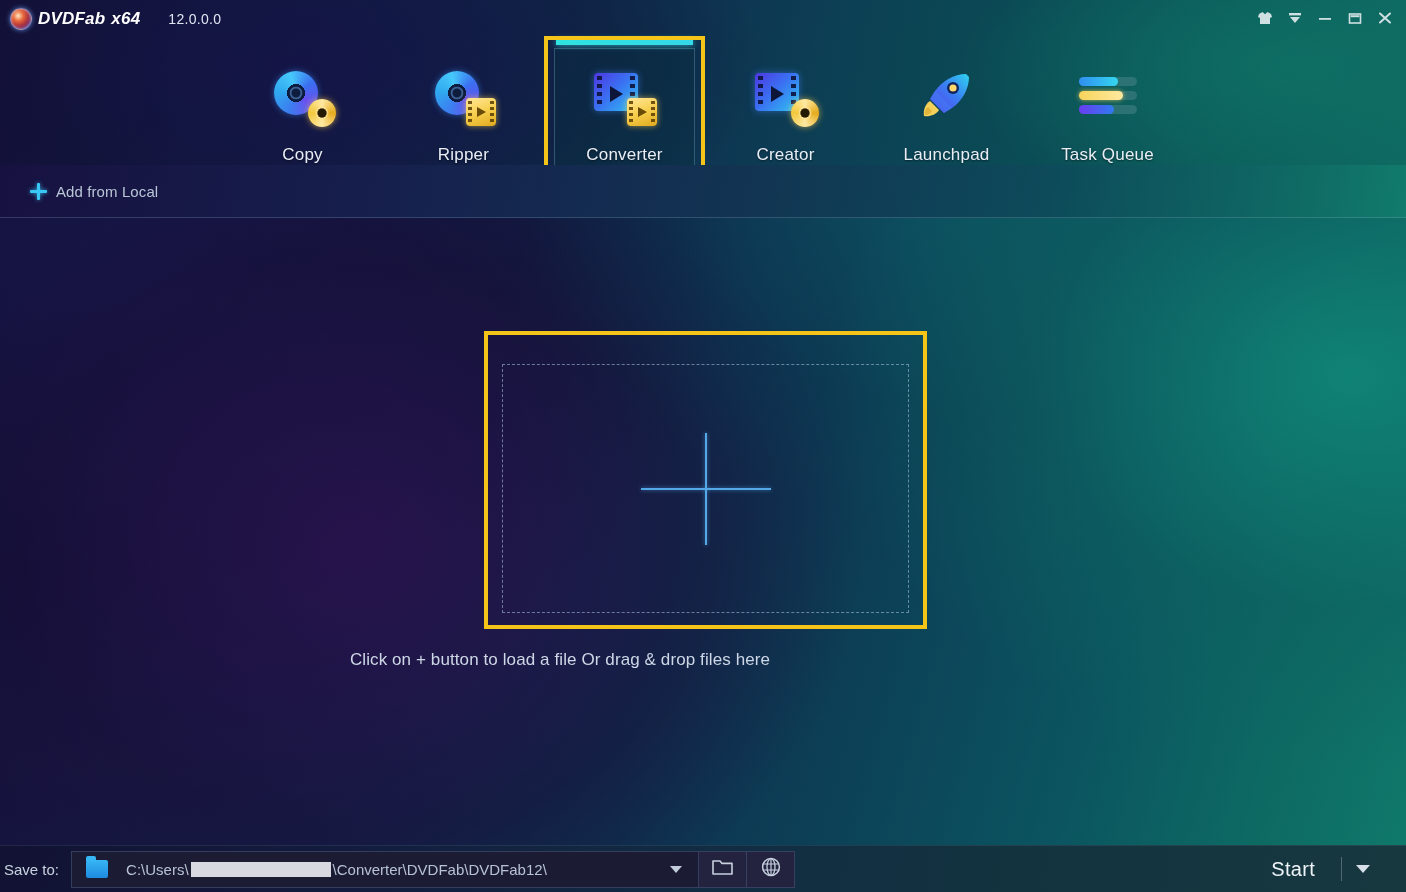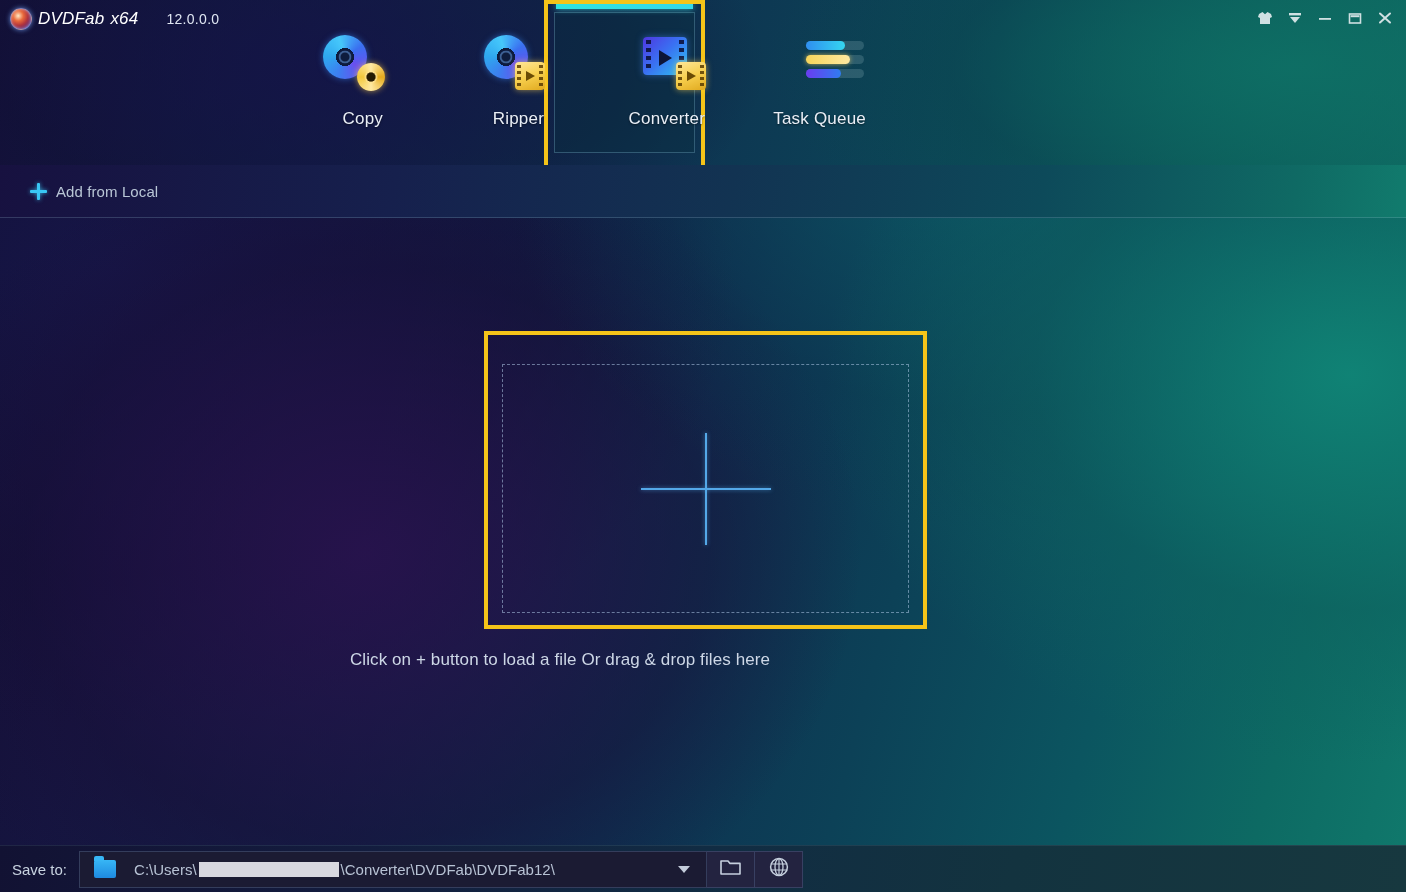--- a/index.html
+++ b/index.html
@@ -27,33 +27,34 @@
       radial-gradient(ellipse 520px 240px at 22% 40%, rgba(20,18,70,0.75) 0%, rgba(14,14,50,0.3) 60%, rgba(10,10,36,0) 88%),
       linear-gradient(100deg,#14113a 0%, #13204a 25%, #0e3351 48%, #0b4a59 70%, #0d6a63 88%, #107a6c 100%);
   }
   .logo-wrap { position:absolute; left:10px; top:8px; display:flex; align-items:center; gap:6px; }
   .logo-orb {
     width:22px; height:22px; border-radius:50%;
     background:radial-gradient(circle at 36% 34%, #ffe9c4 0%, #e96a3b 28%, #b4353b 52%, #5d2a7a 78%, #2e2560 100%);
     box-shadow:0 0 5px rgba(120,170,255,.75), inset 0 0 3px rgba(255,255,255,.5);
     border:1px solid rgba(150,200,255,.55);
   }
-  .logo-text { font-size:17px; font-weight:normal; font-style:italic; color:#ffffff; letter-spacing:.2px; }
+  .logo-text { font-size:17px; font-weight:bold; font-style:italic; color:#ffffff; letter-spacing:.2px; }
   .logo-ver { font-size:14px; color:#dfe6f2; margin-left:22px; letter-spacing:.3px; }
 
   #wincontrols { position:absolute; right:8px; top:6px; display:flex; align-items:center; gap:4px; }
   .wc { width:26px; height:24px; display:flex; align-items:center; justify-content:center; color:#cfe0e2; }
   .wc svg { display:block; }
 
   
   #tabs { position:absolute; left:222px; top:0; height:165px; display:flex; align-items:flex-start; }
   .tab {
     width:161px; height:165px; position:relative;
-    display:flex; flex-direction:column; align-items:flex-end;
+    display:flex; flex-direction:column; align-items:center;
     padding-top:33px;
+    margin-top:36px;
   }
   .tab .ticon { width:62px; height:56px; position:relative; }
   .tab .tlabel {
     margin-top:20px; font-size:17px; color:#e9eef6; letter-spacing:.2px;
     text-shadow:0 1px 2px rgba(0,0,0,.5);
   }
   .tab.active .tinner {
     position:absolute; left:10px; top:12px; width:141px; height:141px;
     border:1px solid rgba(120,175,200,.35);
     background:rgba(8,48,62,.35);
@@ -170,21 +171,21 @@
     font-size:17px; color:#cdd7e6; letter-spacing:.1px;
   }
 
   
   #bottombar {
     position:absolute; left:0; bottom:0; width:1406px; height:47px;
     background:linear-gradient(100deg,#121233 0%,#131c3e 25%,#112c43 50%,#13333f 72%,#17383f 100%);
     display:flex; align-items:center;
     border-top:1px solid rgba(140,180,200,.12);
   }
-  .saveto-label { margin-left:12px; font-size:15px; color:#c8d3e0; }
+  .saveto-label { margin-left:4px; font-size:15px; color:#c8d3e0; }
   #pathbox {
     margin-left:12px; height:37px; width:628px; display:flex; align-items:center;
     background:#1b1b33; border:1px solid rgba(120,150,200,.28);
   }
   .folder-sq {
     width:22px; height:18px; margin-left:14px; flex:none; border-radius:2px;
     background:linear-gradient(180deg,#37b6f5 0%,#1e8ae0 100%);
     position:relative;
   }
   .folder-sq::before {
@@ -285,21 +286,50 @@
           <div class="filmstrip">
               <span class="playtri"></span>
             </div>
           <div class="badge-film">
               <span class="bt"></span>
             </div>
         </div>
         <div class="tlabel">Converter</div>
       </div>
 
-
+      <div class="tab">
+        <div class="ticon">
+          <div class="filmstrip">
+              <span class="playtri"></span>
+            </div>
+          <div class="badge-disc"></div>
+        </div>
+        <div class="tlabel">Creator</div>
+      </div>
+
+      <div class="tab">
+        <div class="ticon">
+          <svg class="rocket" viewBox="0 0 52 48">
+            <defs>
+              <linearGradient id="rg" x1="0" y1="1" x2="1" y2="0">
+                <stop offset="0" stop-color="#5b3bf0"></stop>
+                  <stop offset="55%" stop-color="#3a7ef2"></stop>
+                  <stop offset="100%" stop-color="#2fd3ef"></stop>
+              </linearGradient>
+            </defs>
+            <path d="M46 3 C34 3 22 10 15 20 L10 28 L24 42 L32 37 C42 30 49 18 49 6 Z" fill="url(#rg)"></path>
+            <path d="M15 20 L10 28 L24 42 L32 37 Z" fill="#3d86f2" opacity=".45"></path>
+            <circle cx="33" cy="17" r="6" fill="#13235e"></circle>
+            <circle cx="33" cy="17" r="3.6" fill="#ffd96b"></circle>
+            <path d="M10 30 C5 33 3 40 4 45 C9 46 16 44 19 39 Z" fill="#f3d05a"></path>
+            <path d="M8 36 C5 38 4 42 5 44 C8 44 11 42 12 40 Z" fill="#e3b43c"></path>
+          </svg>
+        </div>
+        <div class="tlabel">Launchpad</div>
+      </div>
 
       <div class="tab">
         <div class="ticon">
           <div class="queue-bars">
             <div class="qb qb1">
                 <i></i>
               </div>
             <div class="qb qb2">
                 <i></i>
               </div>
@@ -356,15 +386,22 @@
     <div class="btn-sq">
       <span>
         <svg width="20" height="20" viewBox="0 0 20 20">
             <circle cx="10" cy="10" r="8.4" fill="none" stroke="#c6d0de" stroke-width="1.5"></circle>
             <ellipse cx="10" cy="10" rx="4" ry="8.4" fill="none" stroke="#c6d0de" stroke-width="1.3"></ellipse>
             <path d="M1.8 7 H18.2 M1.8 13 H18.2 M10 1.6 V18.4" stroke="#c6d0de" stroke-width="1.2"></path>
           </svg>
       </span>
     </div>
 
+    <div id="startwrap">
+      <div id="startbtn">Start</div>
+      <div class="start-div"></div>
+      <div id="startcaret">
+          <span class="c"></span>
+        </div>
+    </div>
   </div>
 
 </div>
 
 </body></html>

